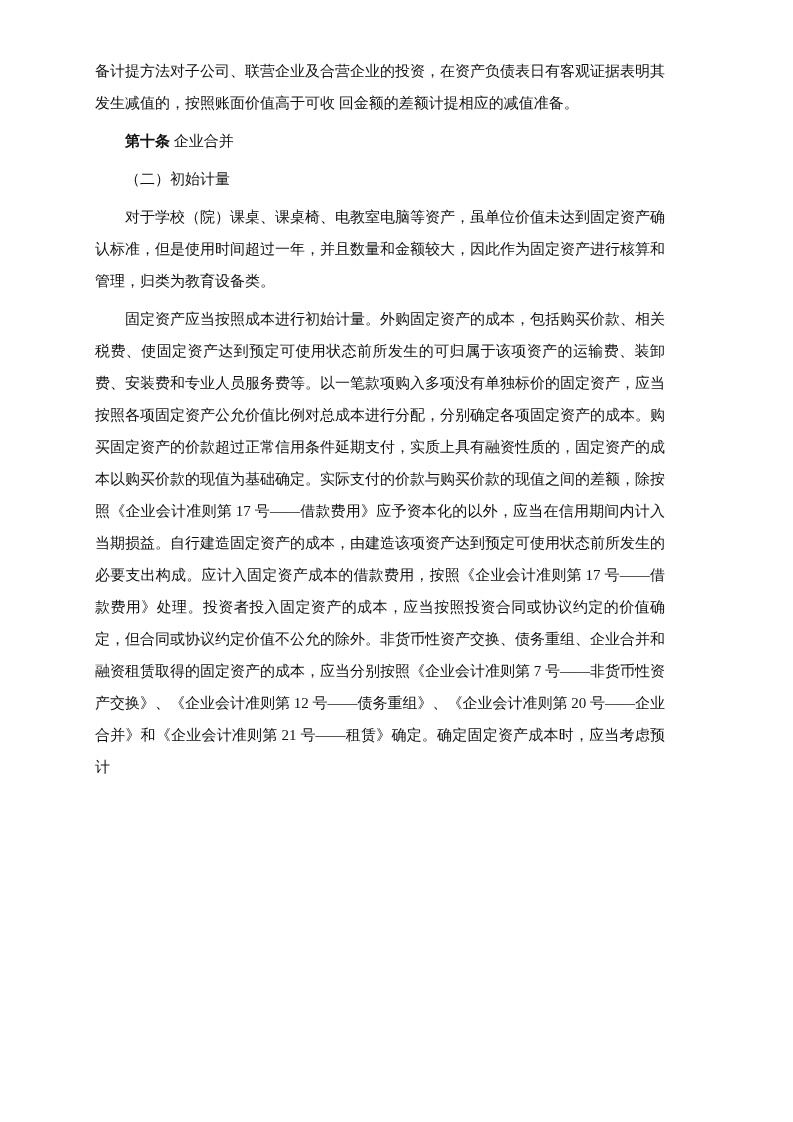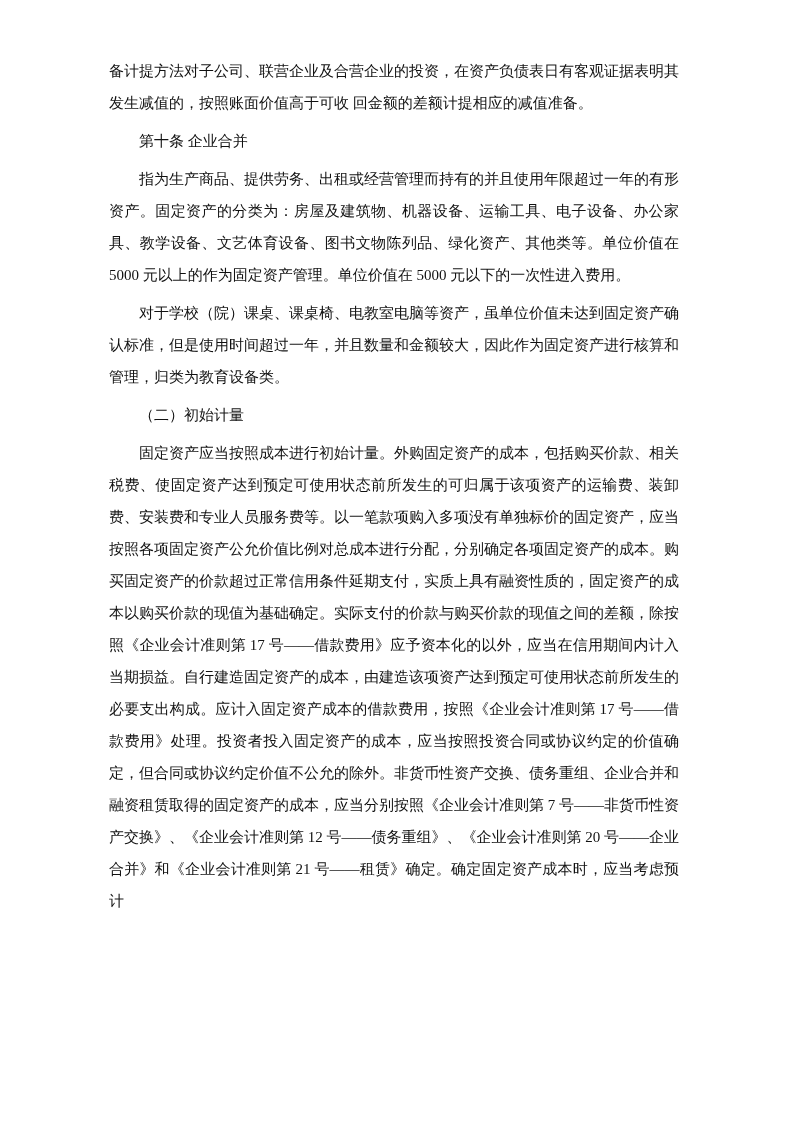--- a/index.html
+++ b/index.html
@@ -14,55 +14,54 @@
     font-family: "Liberation Serif", "DejaVu Serif", serif;
   }
   .page {
     position: relative;
     width: 793px;
     height: 1122px;
     background: #ffffff;
   }
   .content {
     position: absolute;
-    left: 109px;
+    left: 95px;
     top: 55px;
     width: 570px;
     color: #111111;
     font-size: 15px;
     line-height: 32px;
     text-align: justify;
   }
   .para {
     margin: 6px 0 0 0;
   }
   .para:first-child {
     margin-top: 0;
   }
   .indent {
     text-indent: 2em;
   }
   .bold {
-    font-weight: normal;
+    font-weight: bold;
   }
 </style>
 </head>
 <body>
 
 <div class="page">
   <div class="content">
 
     <p class="para">备计提方法对子公司、联营企业及合营企业的投资，在资产负债表日有客观证据表明其发生减值的，按照账面价值高于可收 回金额的差额计提相应的减值准备。</p>
 
     <p class="para indent"><span class="bold">第十条</span><span> 企业合并</span></p>
 
 
 
-    <p class="para indent">指为生产商品、提供劳务、出租或经营管理而持有的并且使用年限超过一年的有形资产。固定资产的分类为：房屋及建筑物、机器设备、运输工具、电子设备、办公家具、教学设备、文艺体育设备、图书文物陈列品、绿化资产、其他类等。单位价值在 5000 元以上的作为固定资产管理。单位价值在 5000 元以下的一次性进入费用。</p>
+
+    <p class="para indent">（二）初始计量</p>
 
     <p class="para indent">对于学校（院）课桌、课桌椅、电教室电脑等资产，虽单位价值未达到固定资产确认标准，但是使用时间超过一年，并且数量和金额较大，因此作为固定资产进行核算和管理，归类为教育设备类。</p>
-
-    <p class="para indent">（二）初始计量</p>
 
     <p class="para indent">固定资产应当按照成本进行初始计量。外购固定资产的成本，包括购买价款、相关税费、使固定资产达到预定可使用状态前所发生的可归属于该项资产的运输费、装卸费、安装费和专业人员服务费等。以一笔款项购入多项没有单独标价的固定资产，应当按照各项固定资产公允价值比例对总成本进行分配，分别确定各项固定资产的成本。购买固定资产的价款超过正常信用条件延期支付，实质上具有融资性质的，固定资产的成本以购买价款的现值为基础确定。实际支付的价款与购买价款的现值之间的差额，除按照《企业会计准则第 17 号——借款费用》应予资本化的以外，应当在信用期间内计入当期损益。自行建造固定资产的成本，由建造该项资产达到预定可使用状态前所发生的必要支出构成。应计入固定资产成本的借款费用，按照《企业会计准则第 17 号——借款费用》处理。投资者投入固定资产的成本，应当按照投资合同或协议约定的价值确定，但合同或协议约定价值不公允的除外。非货币性资产交换、债务重组、企业合并和融资租赁取得的固定资产的成本，应当分别按照《企业会计准则第 7 号——非货币性资产交换》、《企业会计准则第 12 号——债务重组》、《企业会计准则第 20 号——企业合并》和《企业会计准则第 21 号——租赁》确定。确定固定资产成本时，应当考虑预计</p>
 
   </div>
 </div>
 
 </body></html>

